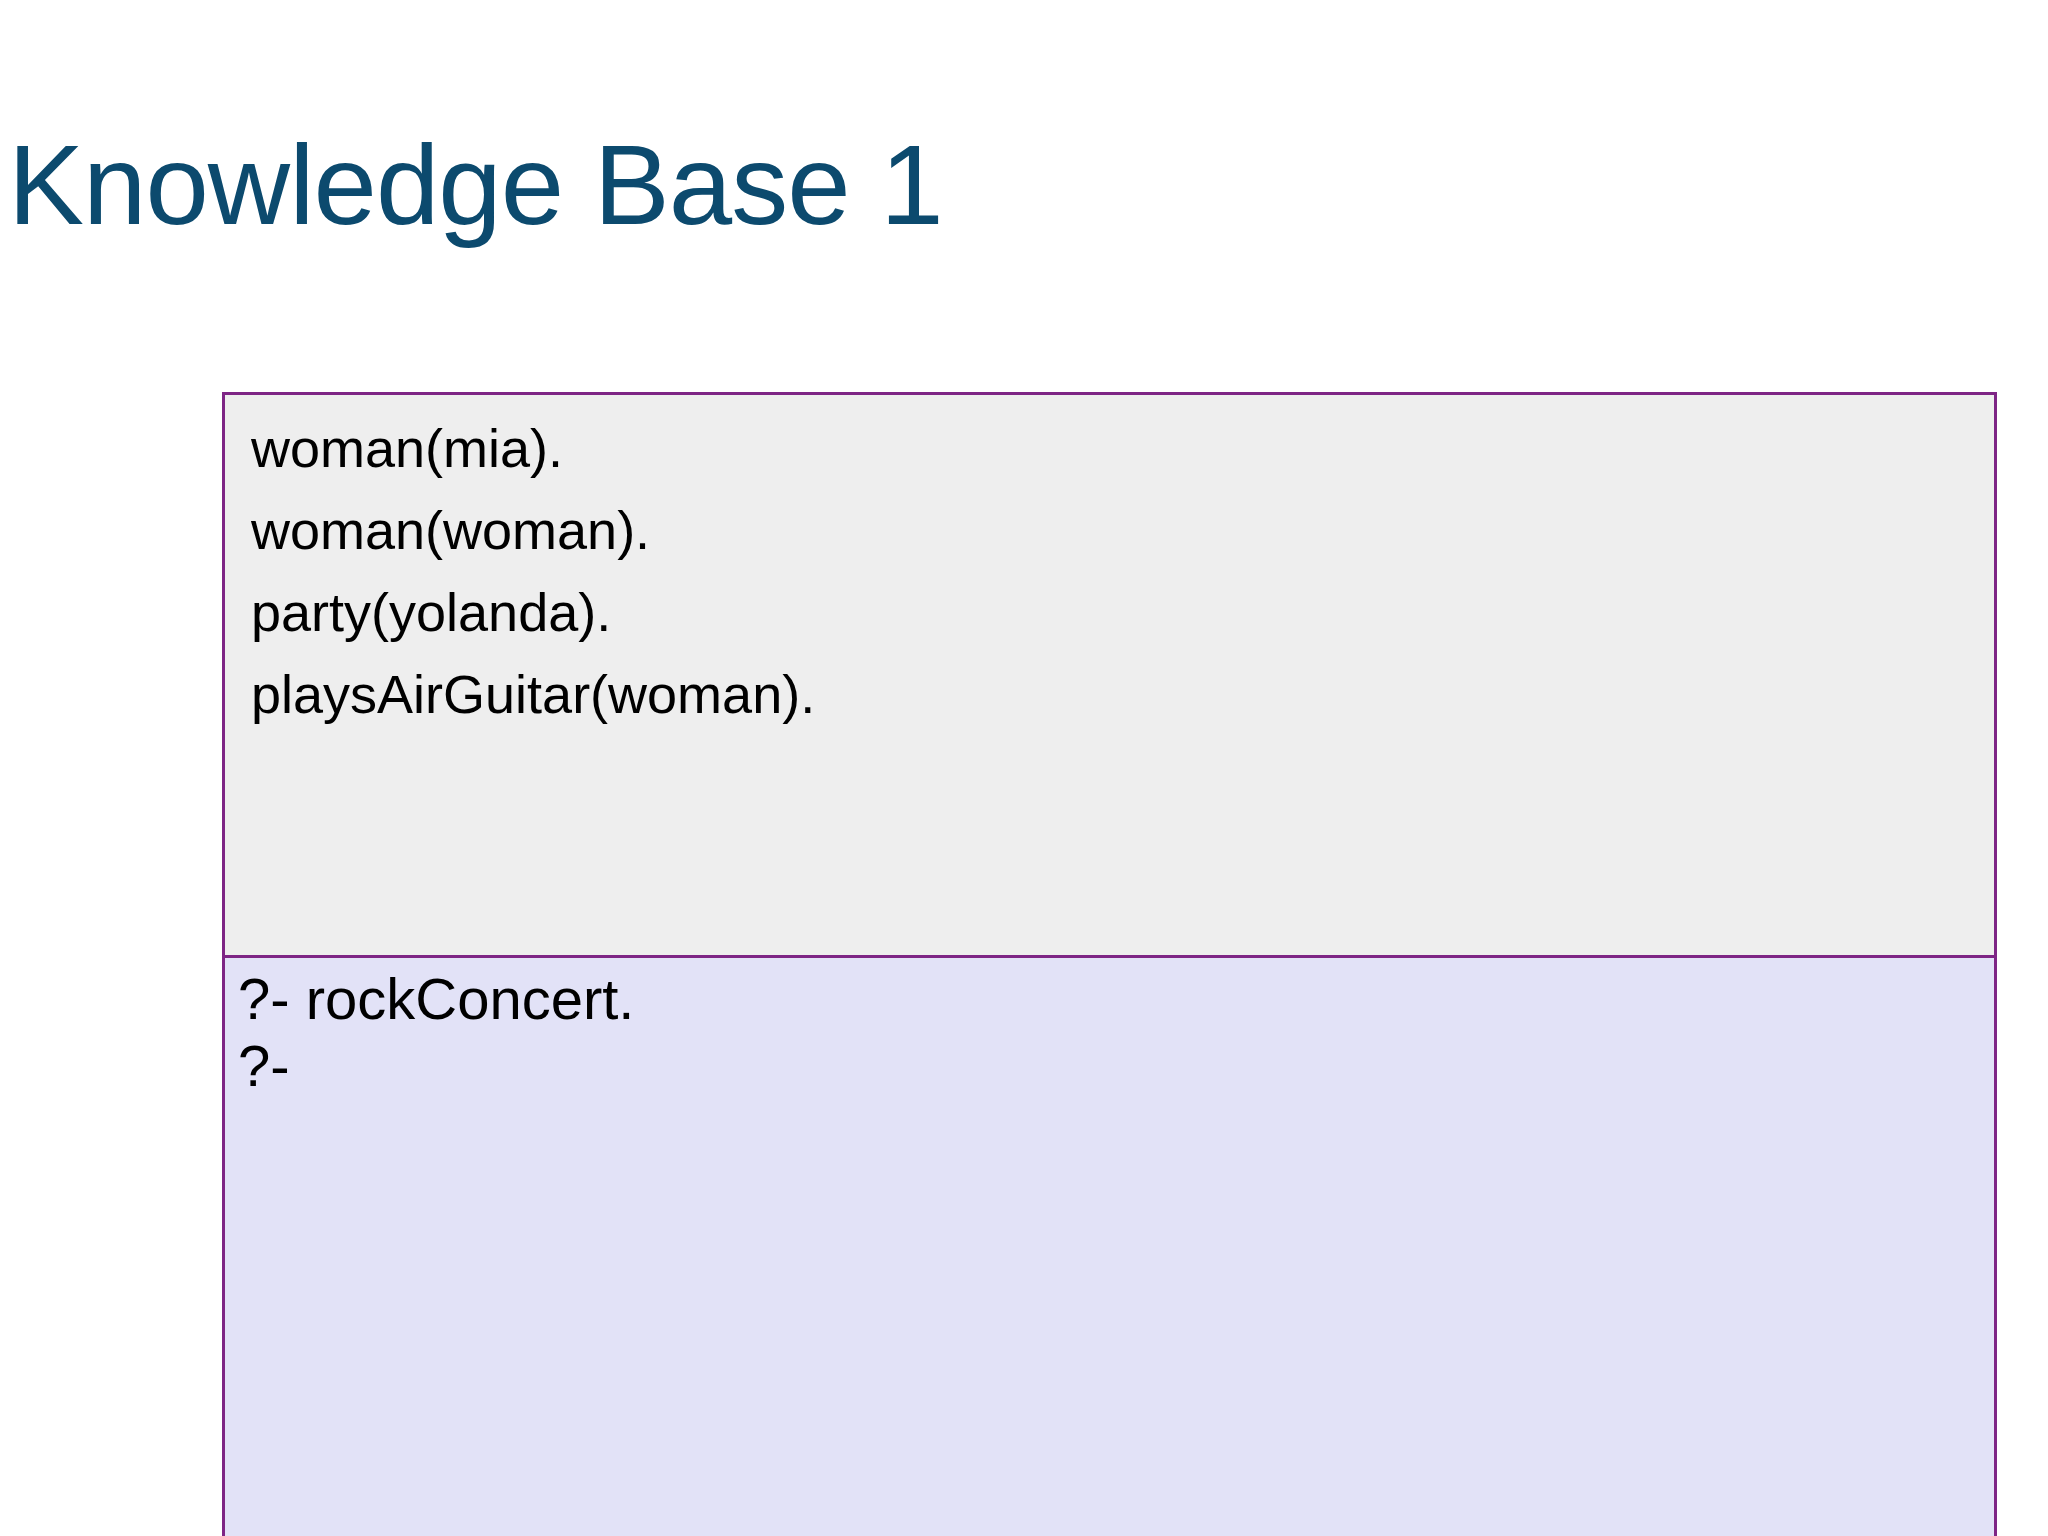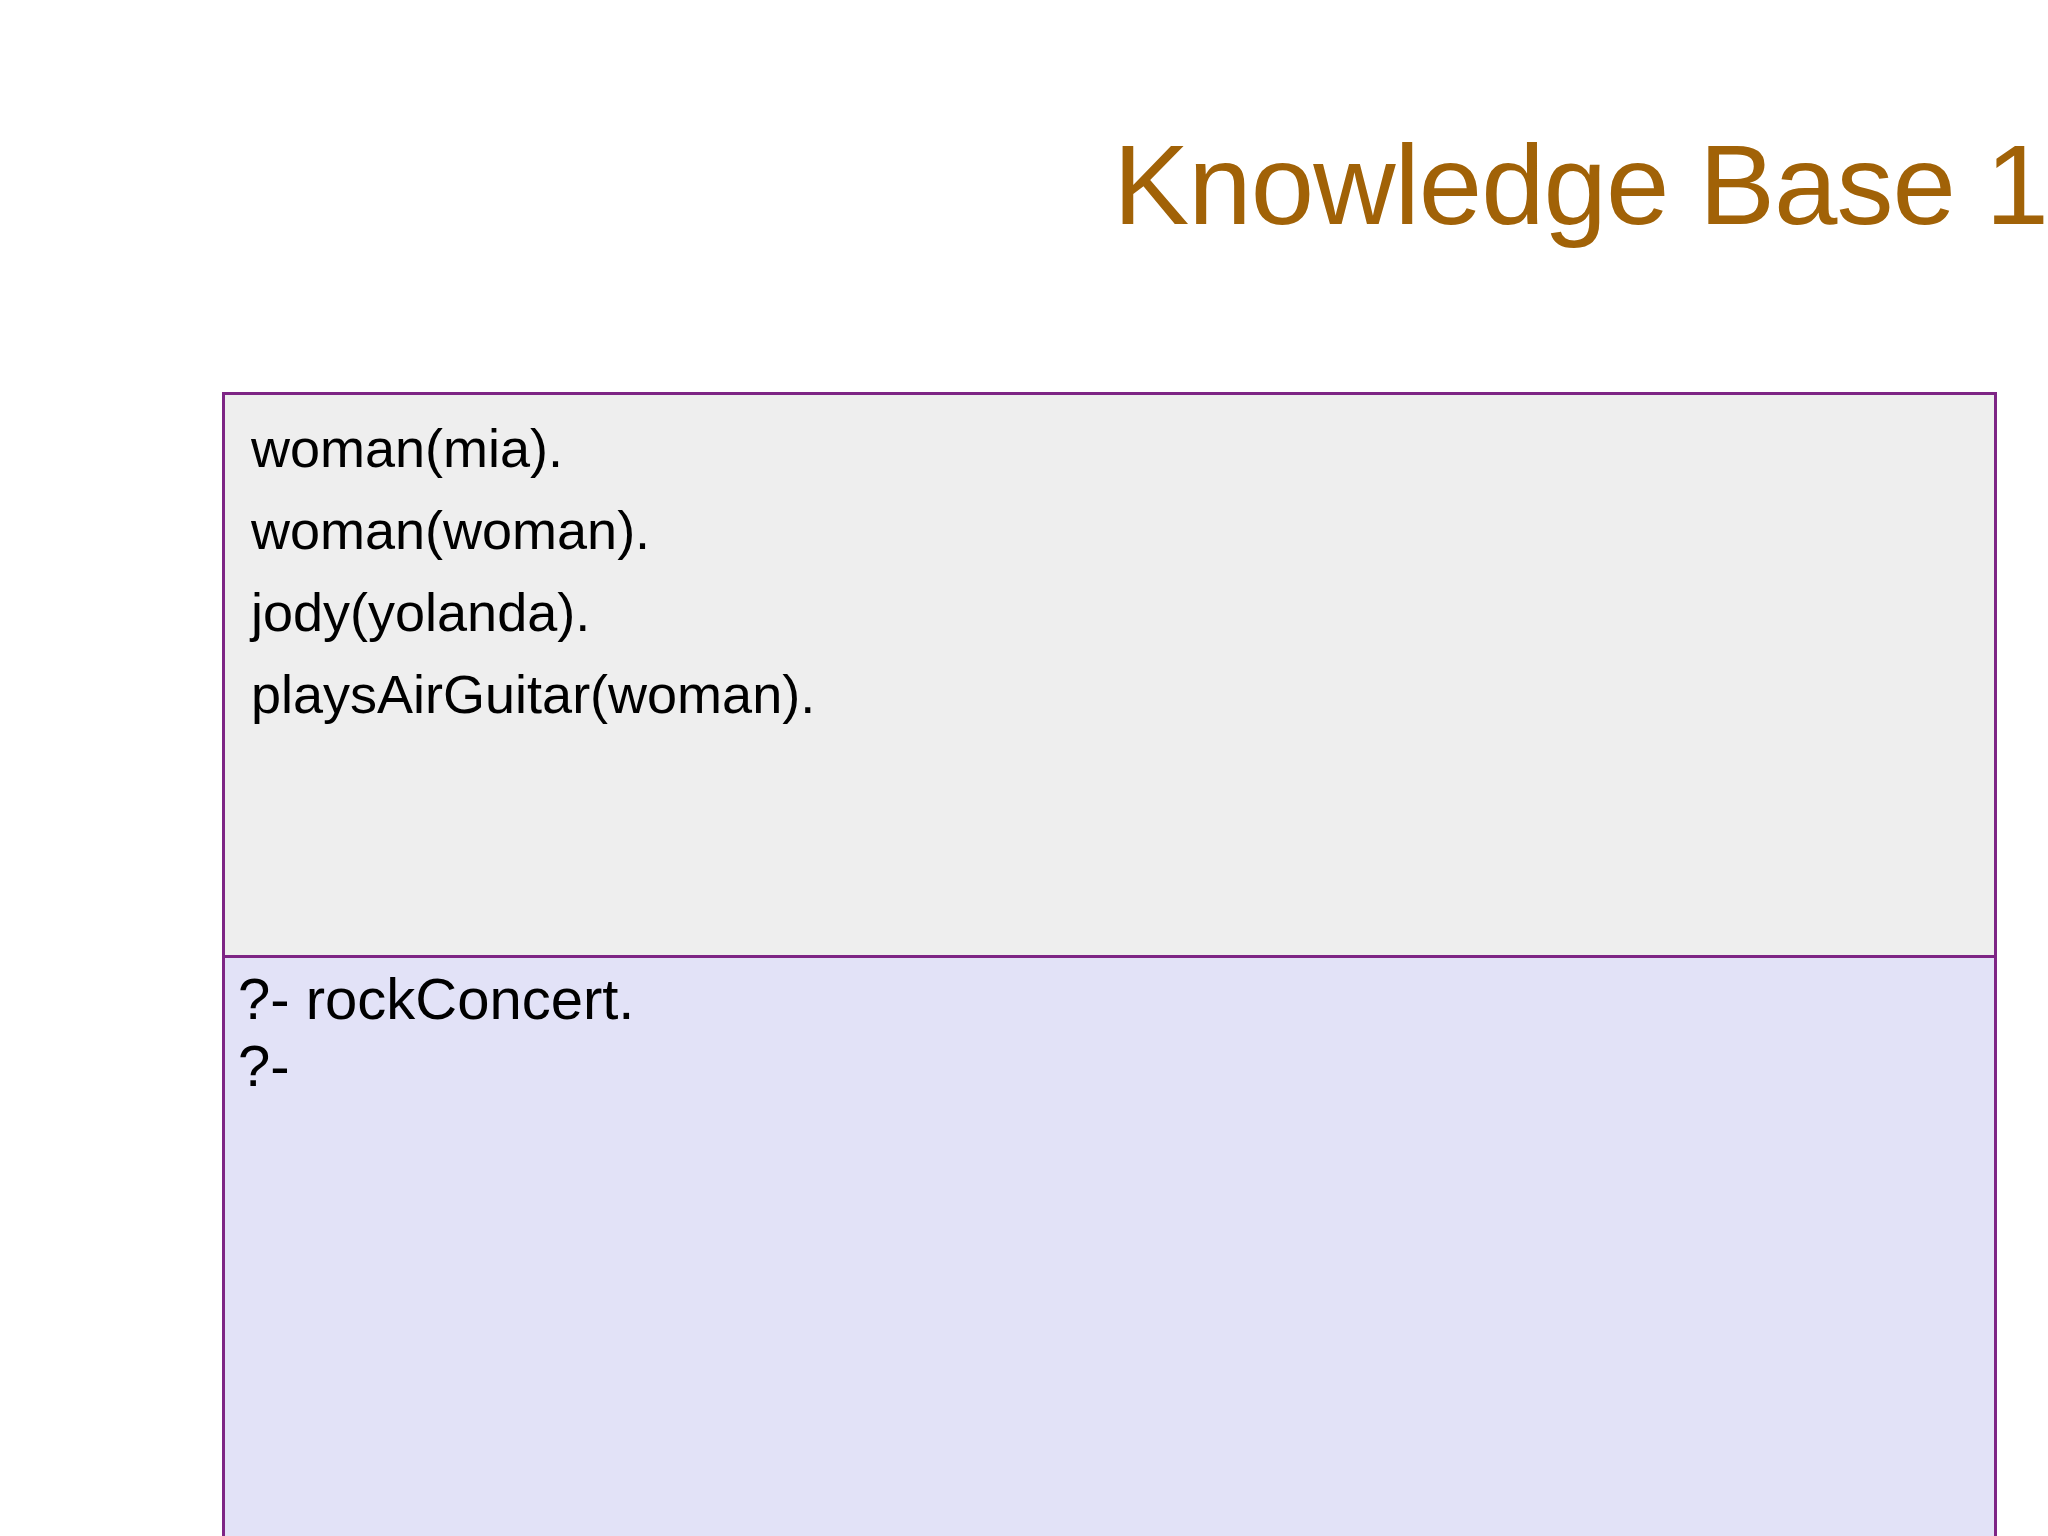--- a/index.html
+++ b/index.html
@@ -14,26 +14,26 @@
     position: relative;
     width: 2048px;
     height: 1536px;
     background: #ffffff;
   }
   .title {
     position: absolute;
     top: 128px;
     left: 0;
     width: 100%;
-    text-align: right;
+    text-align: left;
     font-size: 114px;
     font-weight: 400;
     letter-spacing: -1px;
     line-height: 1.0;
-    color: #a16207;
+    color: #0c4a6e;
     font-family: "Liberation Sans", sans-serif;
     padding-left: 8px;
   }
   .box {
     position: absolute;
     left: 222px;
     width: 1775px;
     height: 597px;
     border: 3px solid #7e2585;
   }
@@ -59,21 +59,21 @@
 </head>
 <body>
 
 <div class="slide">
 
   <h1 class="title">Knowledge Base 1</h1>
 
   <div class="box kb-box">
     <div class="code-line">woman(mia).</div>
     <div class="code-line">woman(woman).</div>
-    <div class="code-line">jody(yolanda).</div>
+    <div class="code-line">party(yolanda).</div>
     <div class="code-line">playsAirGuitar(woman).</div>
   </div>
 
   <div class="box query-box">
     <div class="code-line">?- rockConcert.</div>
     <div class="code-line">?-</div>
   </div>
 
 </div>
 

